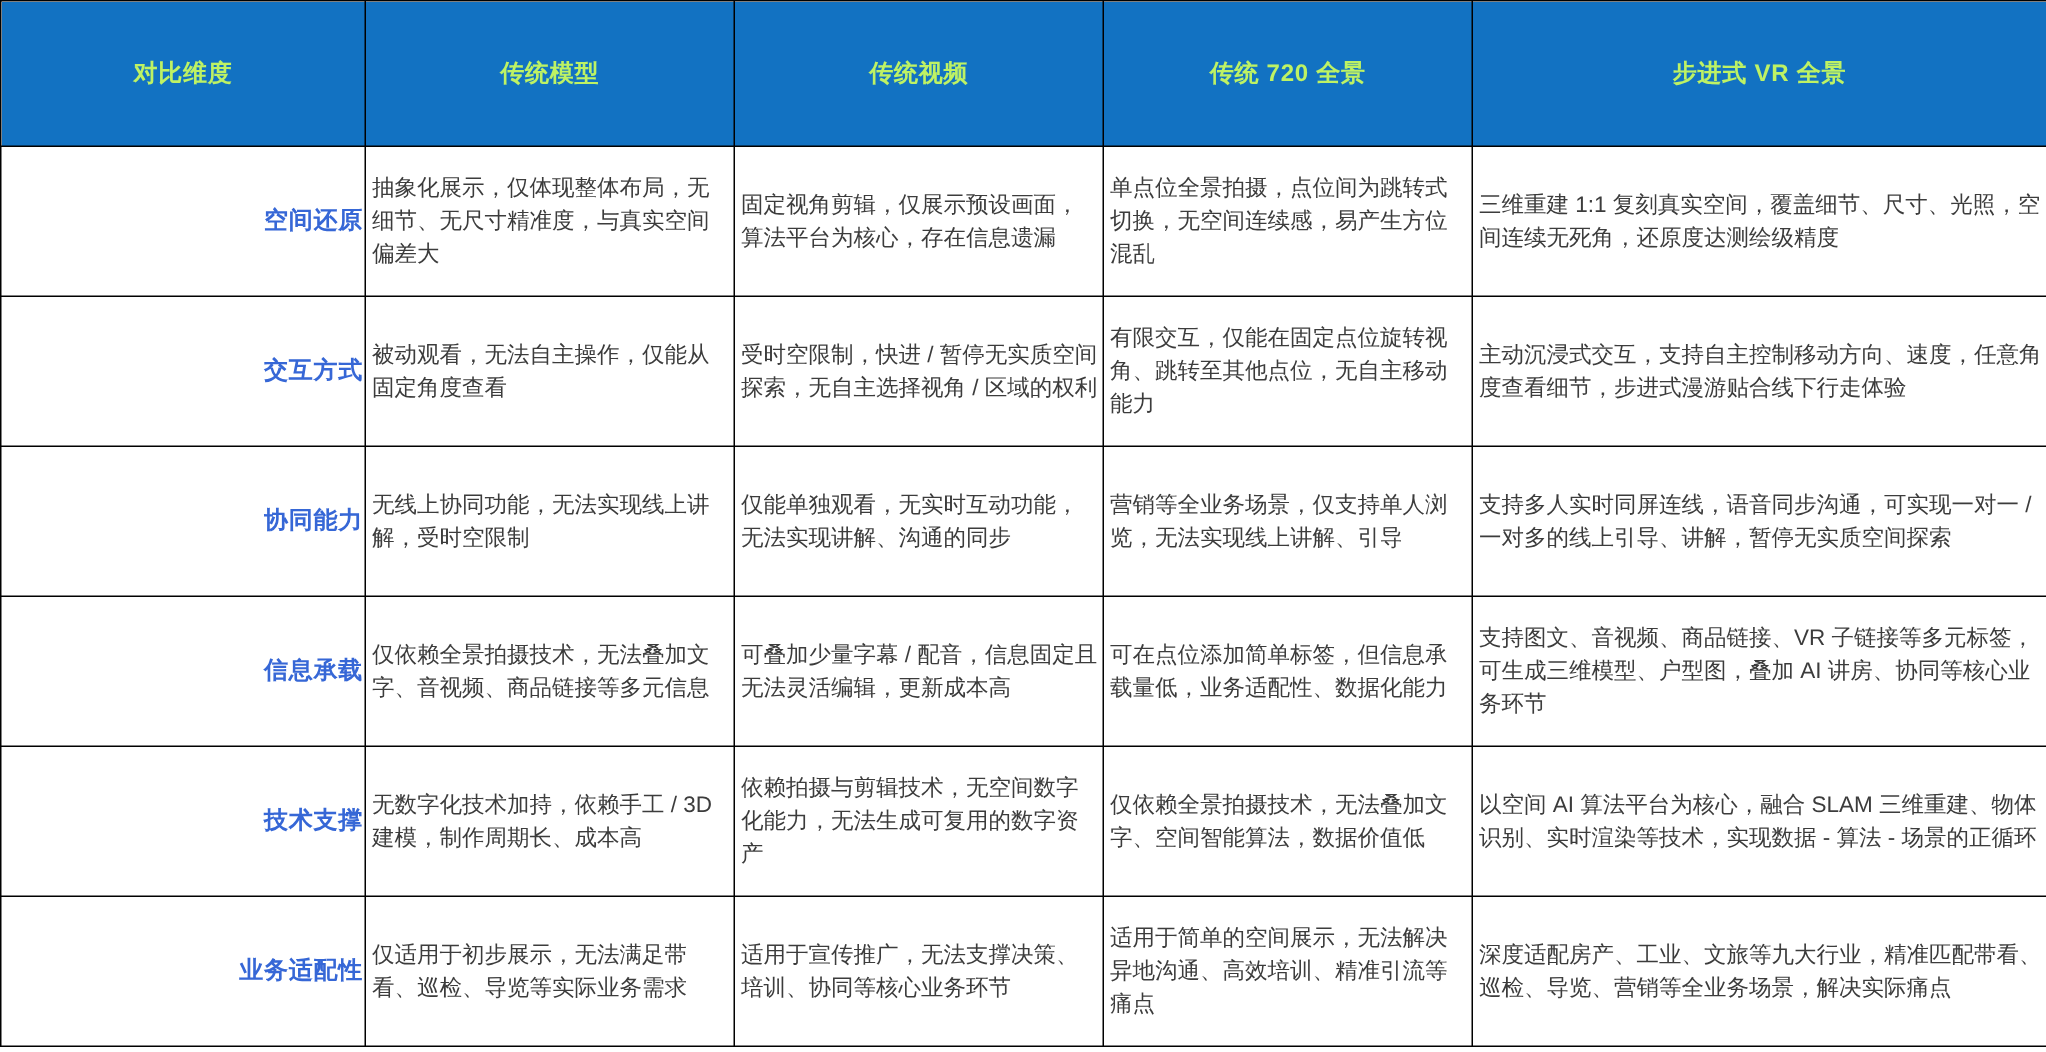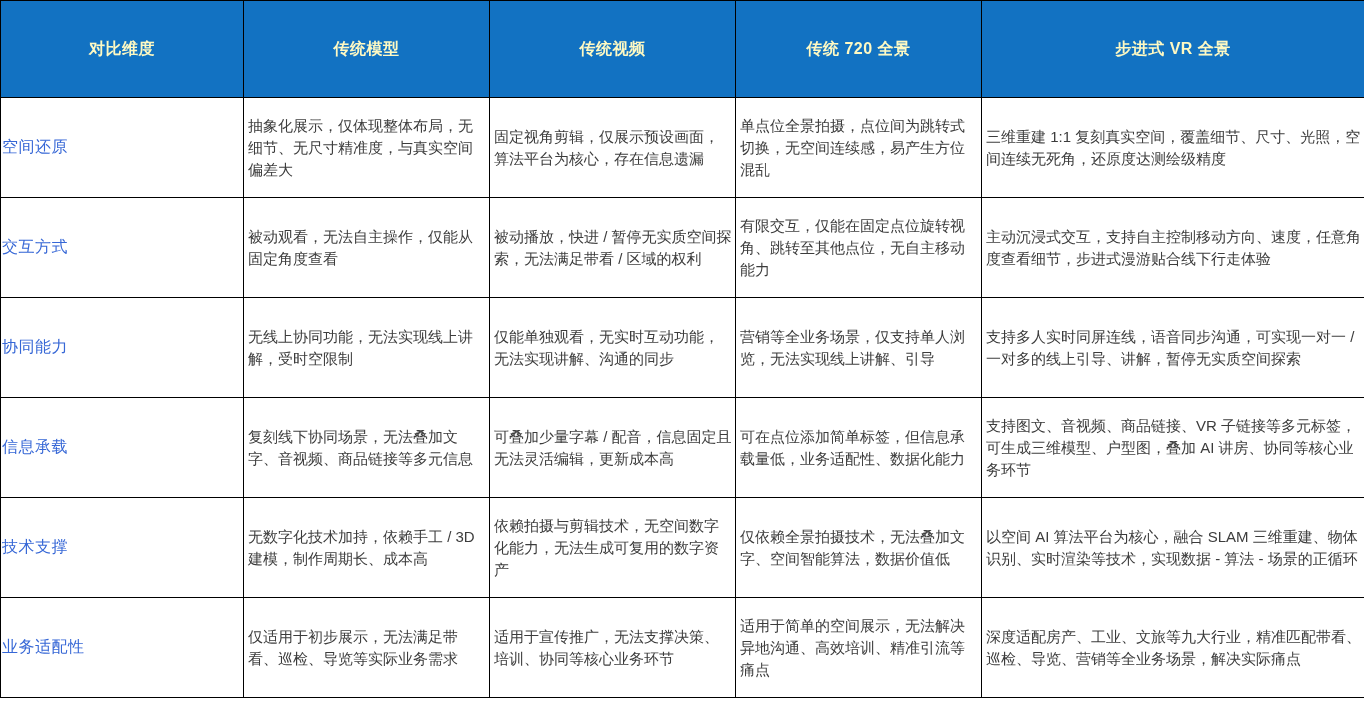--- a/index.html
+++ b/index.html
@@ -18,33 +18,33 @@
     table-layout: fixed;
     width: 1364px;
   }
   table.cmp th, table.cmp td {
     border: 1px solid #000000;
     box-sizing: border-box;
     overflow: hidden;
   }
   table.cmp th {
     background: #1272C2;
-    color: #fef9c3;
+    color: #bef264;
     font-size: 16px;
     font-weight: bold;
     height: 97px;
     text-align: center;
     vertical-align: middle;
     letter-spacing: 0.5px;
   }
   td.row-label {
     color: #3667D6;
     font-size: 16px;
-    font-weight: normal;
-    text-align: left;
+    font-weight: bold;
+    text-align: right;
     vertical-align: middle;
     letter-spacing: 0.5px;
     margin-left: 19px;
   }
   td.body-cell {
     color: #3C3C3C;
     font-size: 15px;
     line-height: 22px;
     text-align: left;
     vertical-align: middle;
@@ -76,34 +76,34 @@
     <tr class="data-row">
       <td class="row-label">空间还原</td>
       <td class="body-cell">抽象化展示，仅体现整体布局，无细节、无尺寸精准度，与真实空间偏差大</td>
       <td class="body-cell">固定视角剪辑，仅展示预设画面，算法平台为核心，存在信息遗漏</td>
       <td class="body-cell">单点位全景拍摄，点位间为跳转式切换，无空间连续感，易产生方位混乱</td>
       <td class="body-cell">三维重建 1:1 复刻真实空间，覆盖细节、尺寸、光照，空间连续无死角，还原度达测绘级精度</td>
     </tr>
     <tr class="data-row">
       <td class="row-label">交互方式</td>
       <td class="body-cell">被动观看，无法自主操作，仅能从固定角度查看</td>
-      <td class="body-cell">被动播放，快进 / 暂停无实质空间探索，无法满足带看 / 区域的权利</td>
+      <td class="body-cell">受时空限制，快进 / 暂停无实质空间探索，无自主选择视角 / 区域的权利</td>
       <td class="body-cell">有限交互，仅能在固定点位旋转视角、跳转至其他点位，无自主移动能力</td>
       <td class="body-cell">主动沉浸式交互，支持自主控制移动方向、速度，任意角度查看细节，步进式漫游贴合线下行走体验</td>
     </tr>
     <tr class="data-row">
       <td class="row-label">协同能力</td>
       <td class="body-cell">无线上协同功能，无法实现线上讲解，受时空限制</td>
       <td class="body-cell">仅能单独观看，无实时互动功能，无法实现讲解、沟通的同步</td>
       <td class="body-cell">营销等全业务场景，仅支持单人浏览，无法实现线上讲解、引导</td>
       <td class="body-cell">支持多人实时同屏连线，语音同步沟通，可实现一对一 / 一对多的线上引导、讲解，暂停无实质空间探索</td>
     </tr>
     <tr class="data-row">
       <td class="row-label">信息承载</td>
-      <td class="body-cell">复刻线下协同场景，无法叠加文字、音视频、商品链接等多元信息</td>
+      <td class="body-cell">仅依赖全景拍摄技术，无法叠加文字、音视频、商品链接等多元信息</td>
       <td class="body-cell">可叠加少量字幕 / 配音，信息固定且无法灵活编辑，更新成本高</td>
       <td class="body-cell">可在点位添加简单标签，但信息承载量低，业务适配性、数据化能力</td>
       <td class="body-cell">支持图文、音视频、商品链接、VR 子链接等多元标签，可生成三维模型、户型图，叠加 AI 讲房、协同等核心业务环节</td>
     </tr>
     <tr class="data-row">
       <td class="row-label">技术支撑</td>
       <td class="body-cell">无数字化技术加持，依赖手工 / 3D 建模，制作周期长、成本高</td>
       <td class="body-cell">依赖拍摄与剪辑技术，无空间数字化能力，无法生成可复用的数字资产</td>
       <td class="body-cell">仅依赖全景拍摄技术，无法叠加文字、空间智能算法，数据价值低</td>
       <td class="body-cell">以空间 AI 算法平台为核心，融合 SLAM 三维重建、物体识别、实时渲染等技术，实现数据 - 算法 - 场景的正循环</td>

